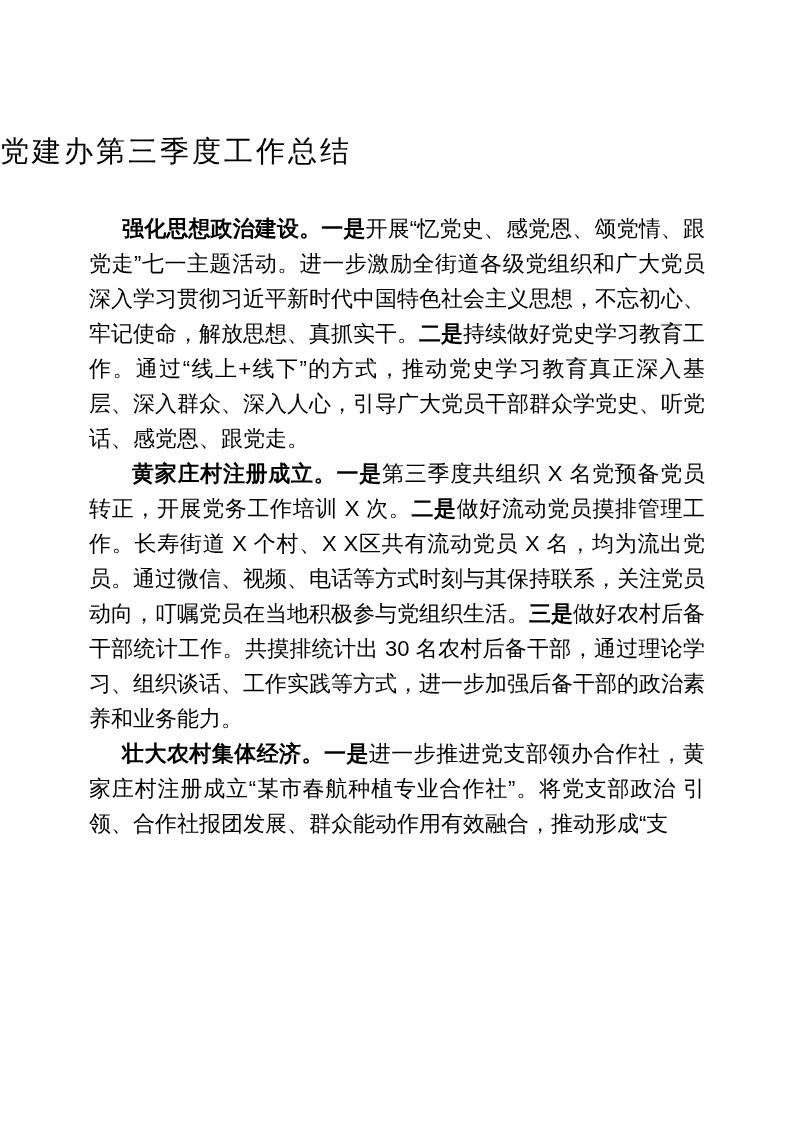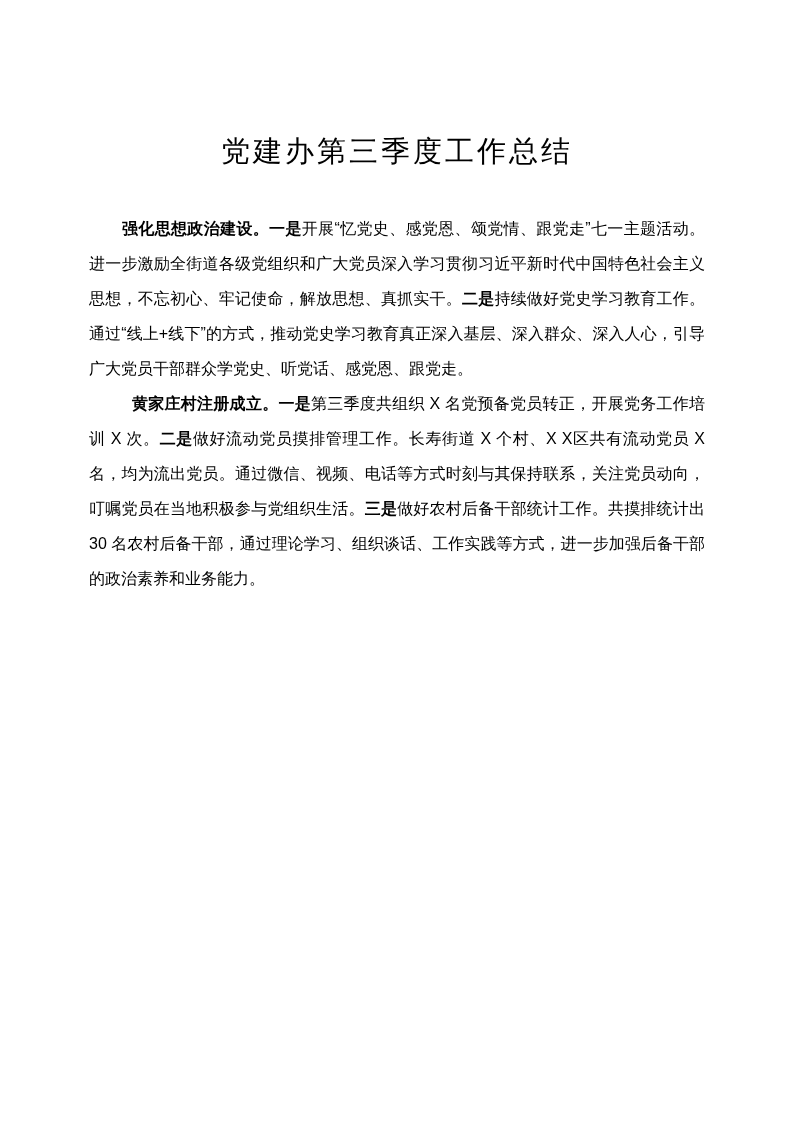--- a/index.html
+++ b/index.html
@@ -11,30 +11,30 @@
     position: relative;
     width: 794px;
     height: 1122px;
     background: #ffffff;
     overflow: hidden;
     color: #000000;
     font-family: "Liberation Sans", sans-serif;
   }
   .doc-title {
     margin: 132px 0 0 0;
-    text-align: center;
+    text-align: left;
     font-size: 29px;
     line-height: 38px;
     font-weight: 400;
     letter-spacing: 3px;
     white-space: nowrap;
   }
   .doc-body {
     margin: 41px 89px 0 89px;
-    font-size: 16px;
+    font-size: 22px;
     line-height: 35px;
     text-align: justify;
     text-justify: inter-ideograph;
   }
   .para {
     margin: 0;
     padding: 0;
     text-indent: 33px;
   }
   .para.deep-indent {
@@ -51,16 +51,17 @@
 
   <h1 class="doc-title">党建办第三季度工作总结</h1>
 
   <div class="doc-body">
 
     <p class="para"><span class="b">强化思想政治建设。一是</span><span>开展“忆党史、感党恩、颂党情、跟党走”七一主题活动。进一步激励全街道各级党组织和广大党员深入学习贯彻习近平新时代中国特色社会主义思想，不忘初心、牢记使命，解放思想、真抓实干。</span><span class="b">二是</span><span>持续做好党史学习教育工作。通过“线上+线下”的方式，推动党史学习教育真正深入基层、深入群众、深入人心，引导广大党员干部群众学党史、听党话、感党恩、跟党走。</span></p>
 
     <p class="para deep-indent"><span class="b">黄家庄村注册成立。一是</span><span>第三季度共组织 X 名党预备党员转正，开展党务工作培训 X 次。</span><span class="b">二是</span><span>做好流动党员摸排管理工作。长寿街道 X 个村、X X区共有流动党员 X 名，均为流出党员。通过微信、视频、电话等方式时刻与其保持联系，关注党员动向，叮嘱党员在当地积极参与党组织生活。</span><span class="b">三是</span><span>做好农村后备干部统计工作。共摸排统计出 30 名农村后备干部，通过理论学习、组织谈话、工作实践等方式，进一步加强后备干部的政治素养和业务能力。</span></p>
 
 
+    <p class="para"><span class="b">壮大农村集体经济。一是</span><span>进一步推进党支部领办合作社，黄家庄村注册成立“某市春航种植专业合作社”。将党支部政治 引领、合作社报团发展、群众能动作用有效融合，推动形成“支</span></p>
 
   </div>
 
 </div>
 
 </body></html>

